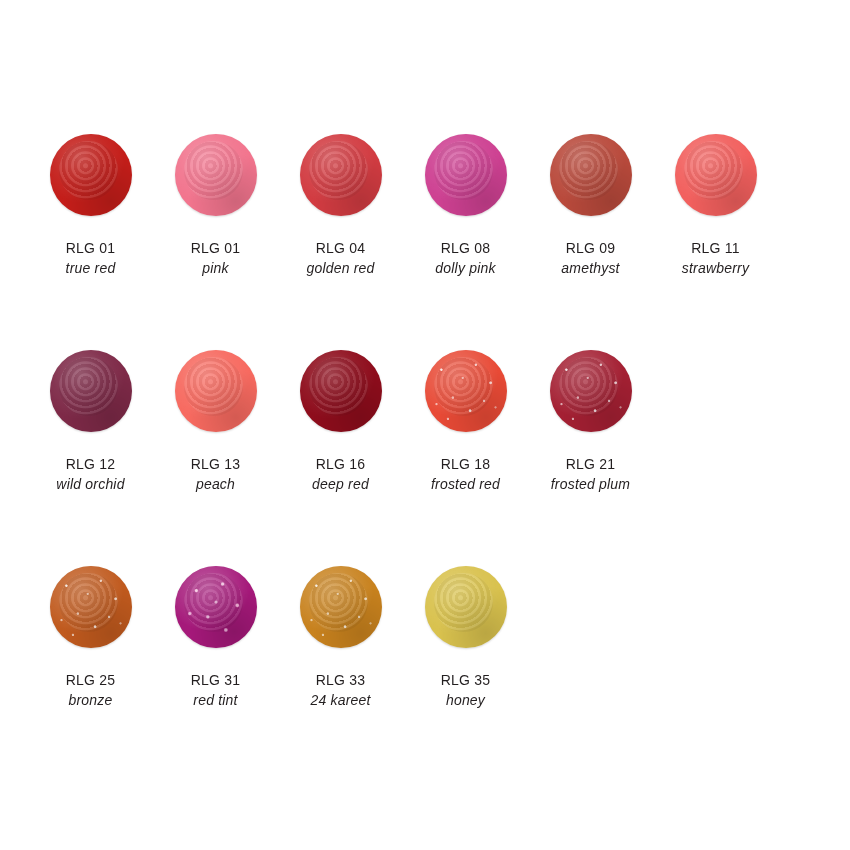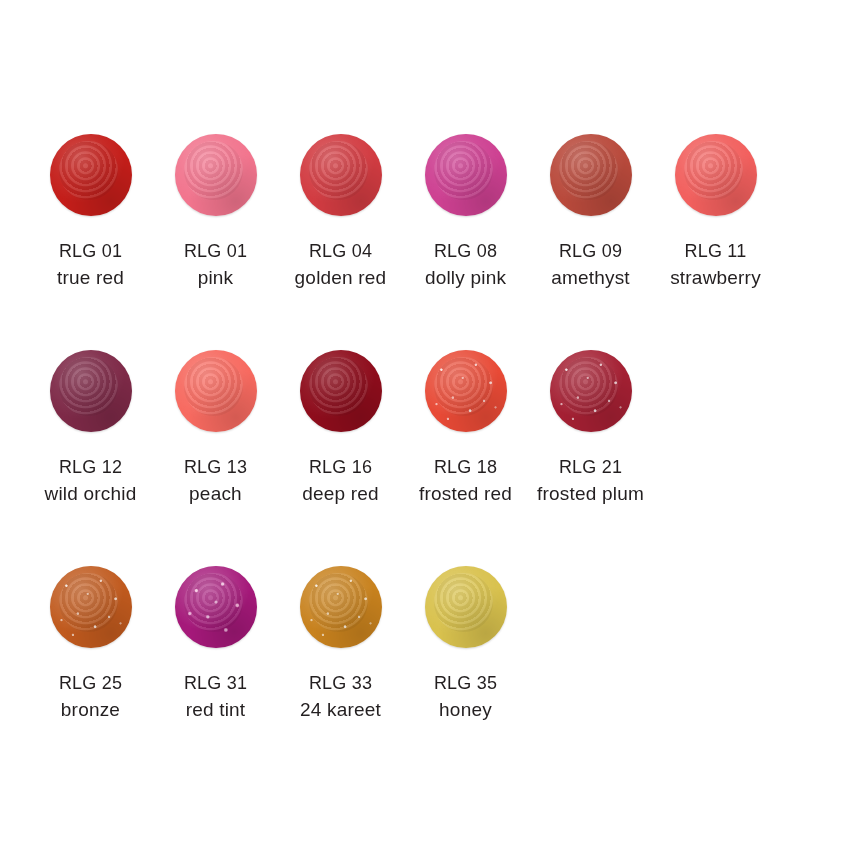--- a/index.html
+++ b/index.html
@@ -107,28 +107,29 @@
       radial-gradient(circle at 62% 78%, rgba(255,210,240,0.8) 1.1px, rgba(255,255,255,0) 2.4px),
       radial-gradient(circle at 18% 58%, rgba(255,225,245,0.7) 1px, rgba(255,255,255,0) 2.2px),
       radial-gradient(circle at 50% 44%, rgba(255,240,250,0.6) 0.9px, rgba(255,255,255,0) 2px);
   }
   .swatch-labels {
     margin-top: 21px;
     text-align: center;
     line-height: 1.42;
   }
   .swatch-code {
-    font-size: 18px;
+    font-size: 14px;
     letter-spacing: 0.2px;
     white-space: nowrap;
   }
   .swatch-name {
-    font-size: 19px;
+    font-size: 14px;
     letter-spacing: 0.2px;
     white-space: nowrap;
+    font-style: italic;
   }
 </style>
 </head>
 <body>
 
 <div class="chart">
 
   <div class="swatch-row">
     <div class="swatch-cell">
       <div class="swatch-disc-wrap">

